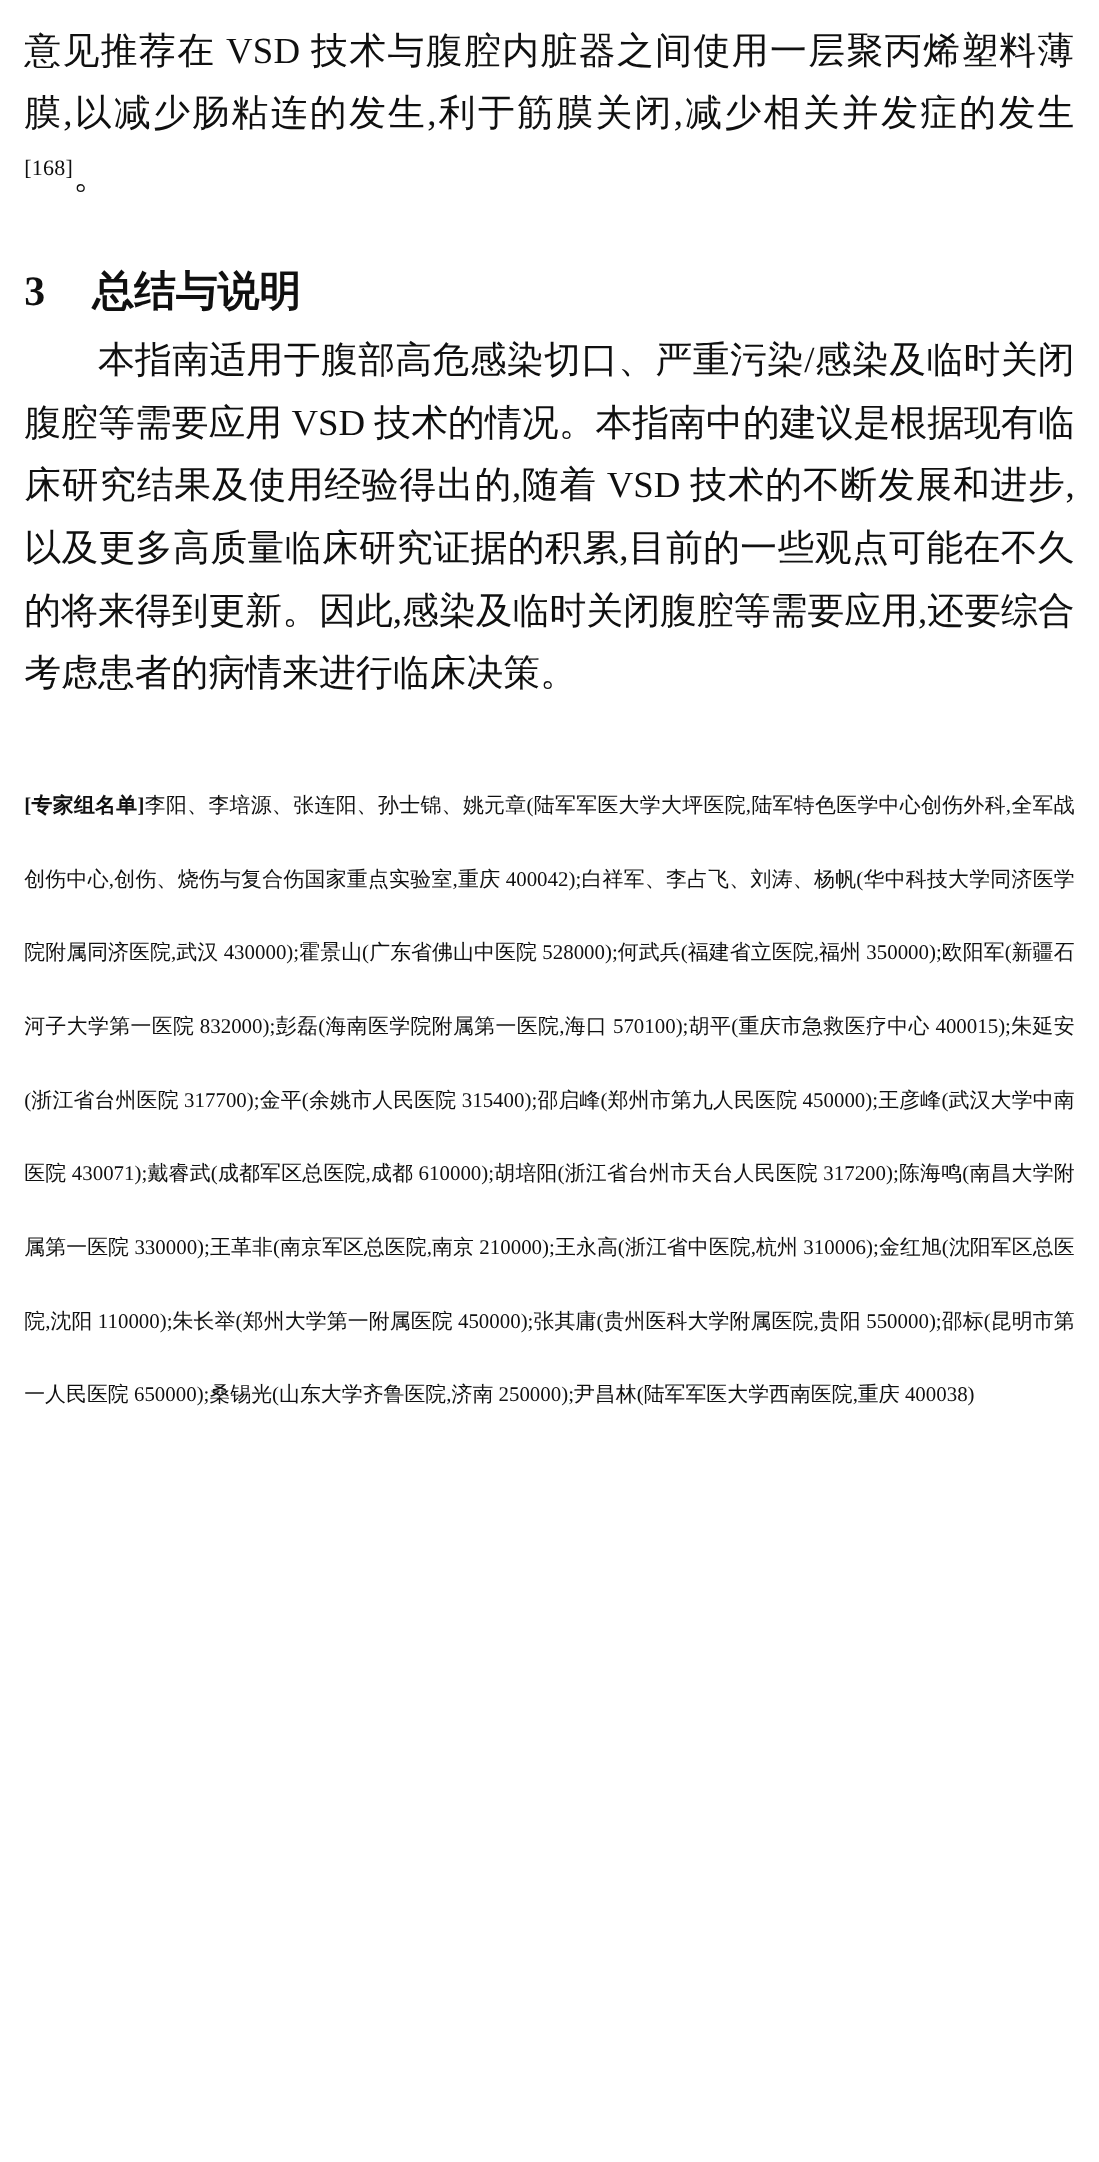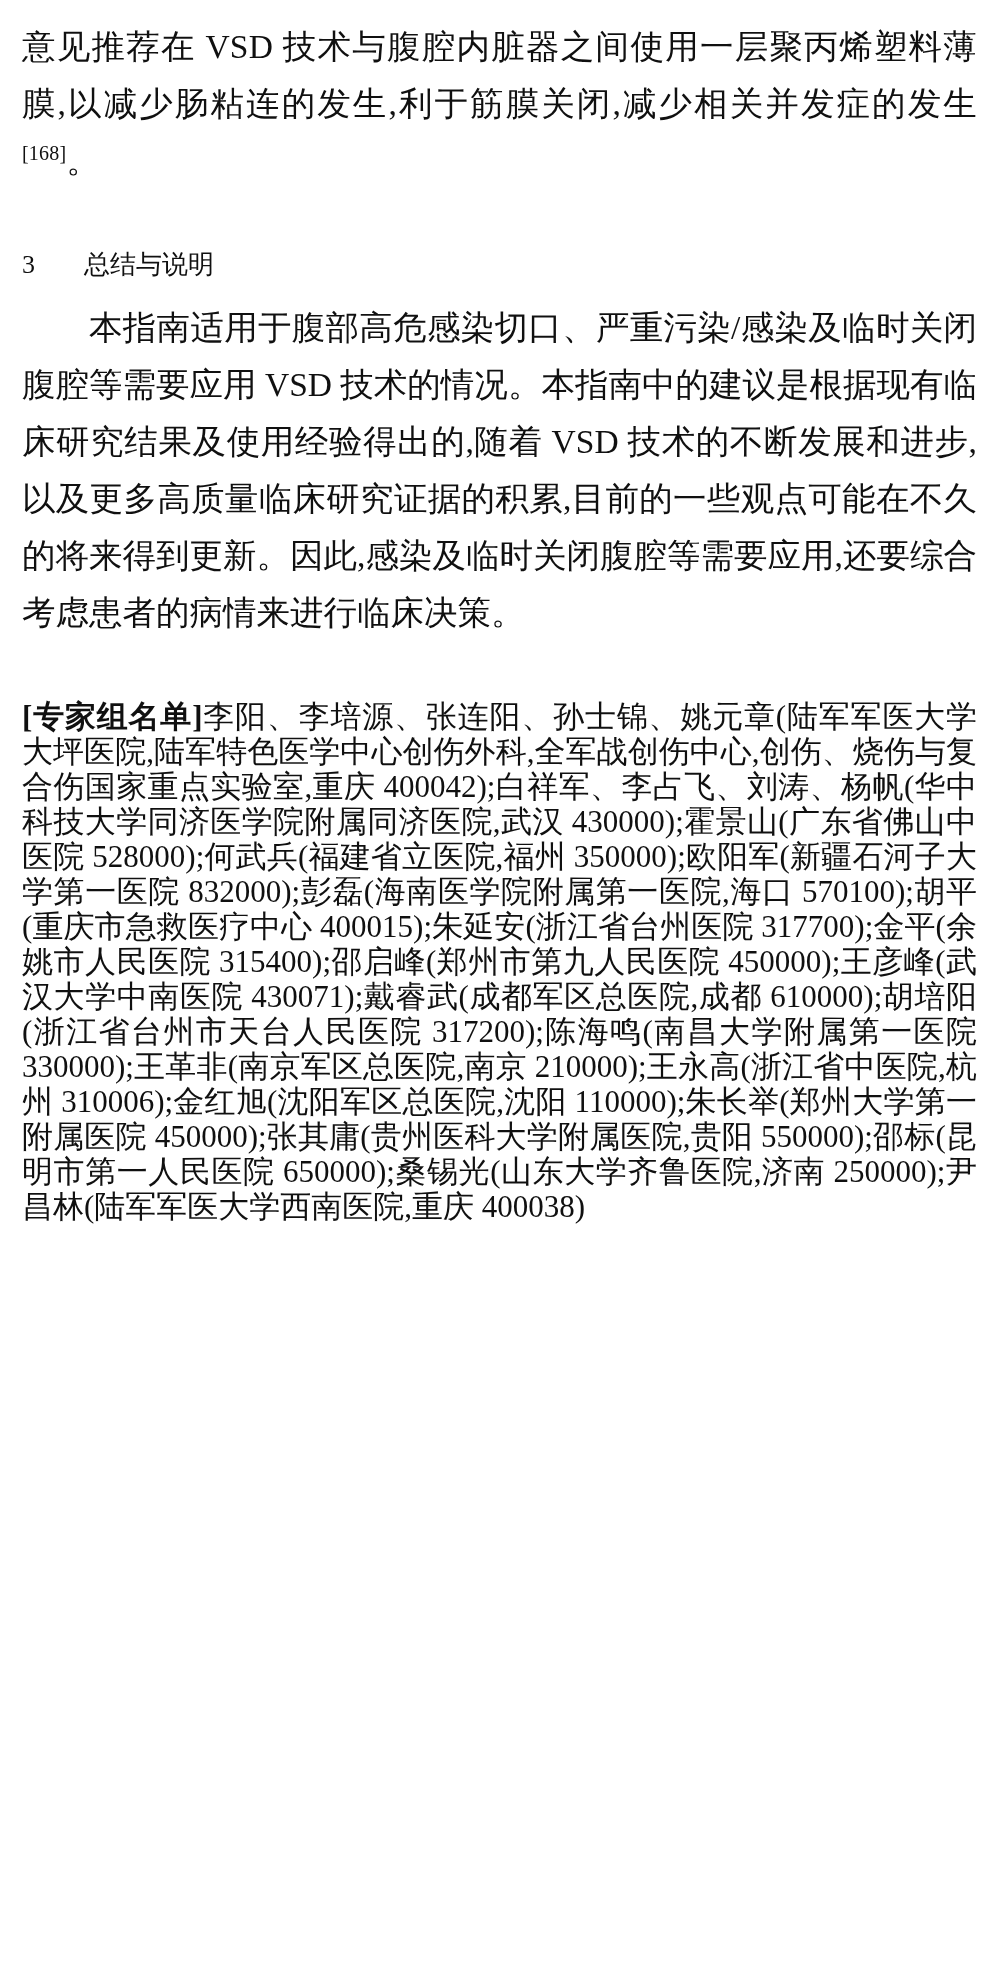--- a/index.html
+++ b/index.html
@@ -42,44 +42,44 @@
   }
   .body-para .sup {
     font-size: 20px;
     vertical-align: super;
     line-height: 0;
   }
 
   
   .sec-heading {
     margin: 48px 0 6px 0;
-    font-size: 26px;
-    font-weight: normal;
+    font-size: 38px;
+    font-weight: bold;
     line-height: 56px;
     font-family: "Liberation Serif", "DejaVu Serif", serif;
   }
   .sec-heading .num {
     display: inline-block;
     width: 62px;
   }
 
   .sec-para {
     font-size: 33.5px;
     line-height: 57px;
     text-align: justify;
     text-justify: inter-ideograph;
     text-indent: 67px;
     margin: 6px 0 0 0;
   }
 
   
   .experts {
     margin-top: 58px;
-    font-size: 31px;
-    line-height: 35px;
+    font-size: 19px;
+    line-height: 67px;
     text-align: justify;
     text-justify: inter-ideograph;
   }
   .experts .lead {
     font-weight: bold;
   }
 
   
   .coi {
     margin-top: 24px;

